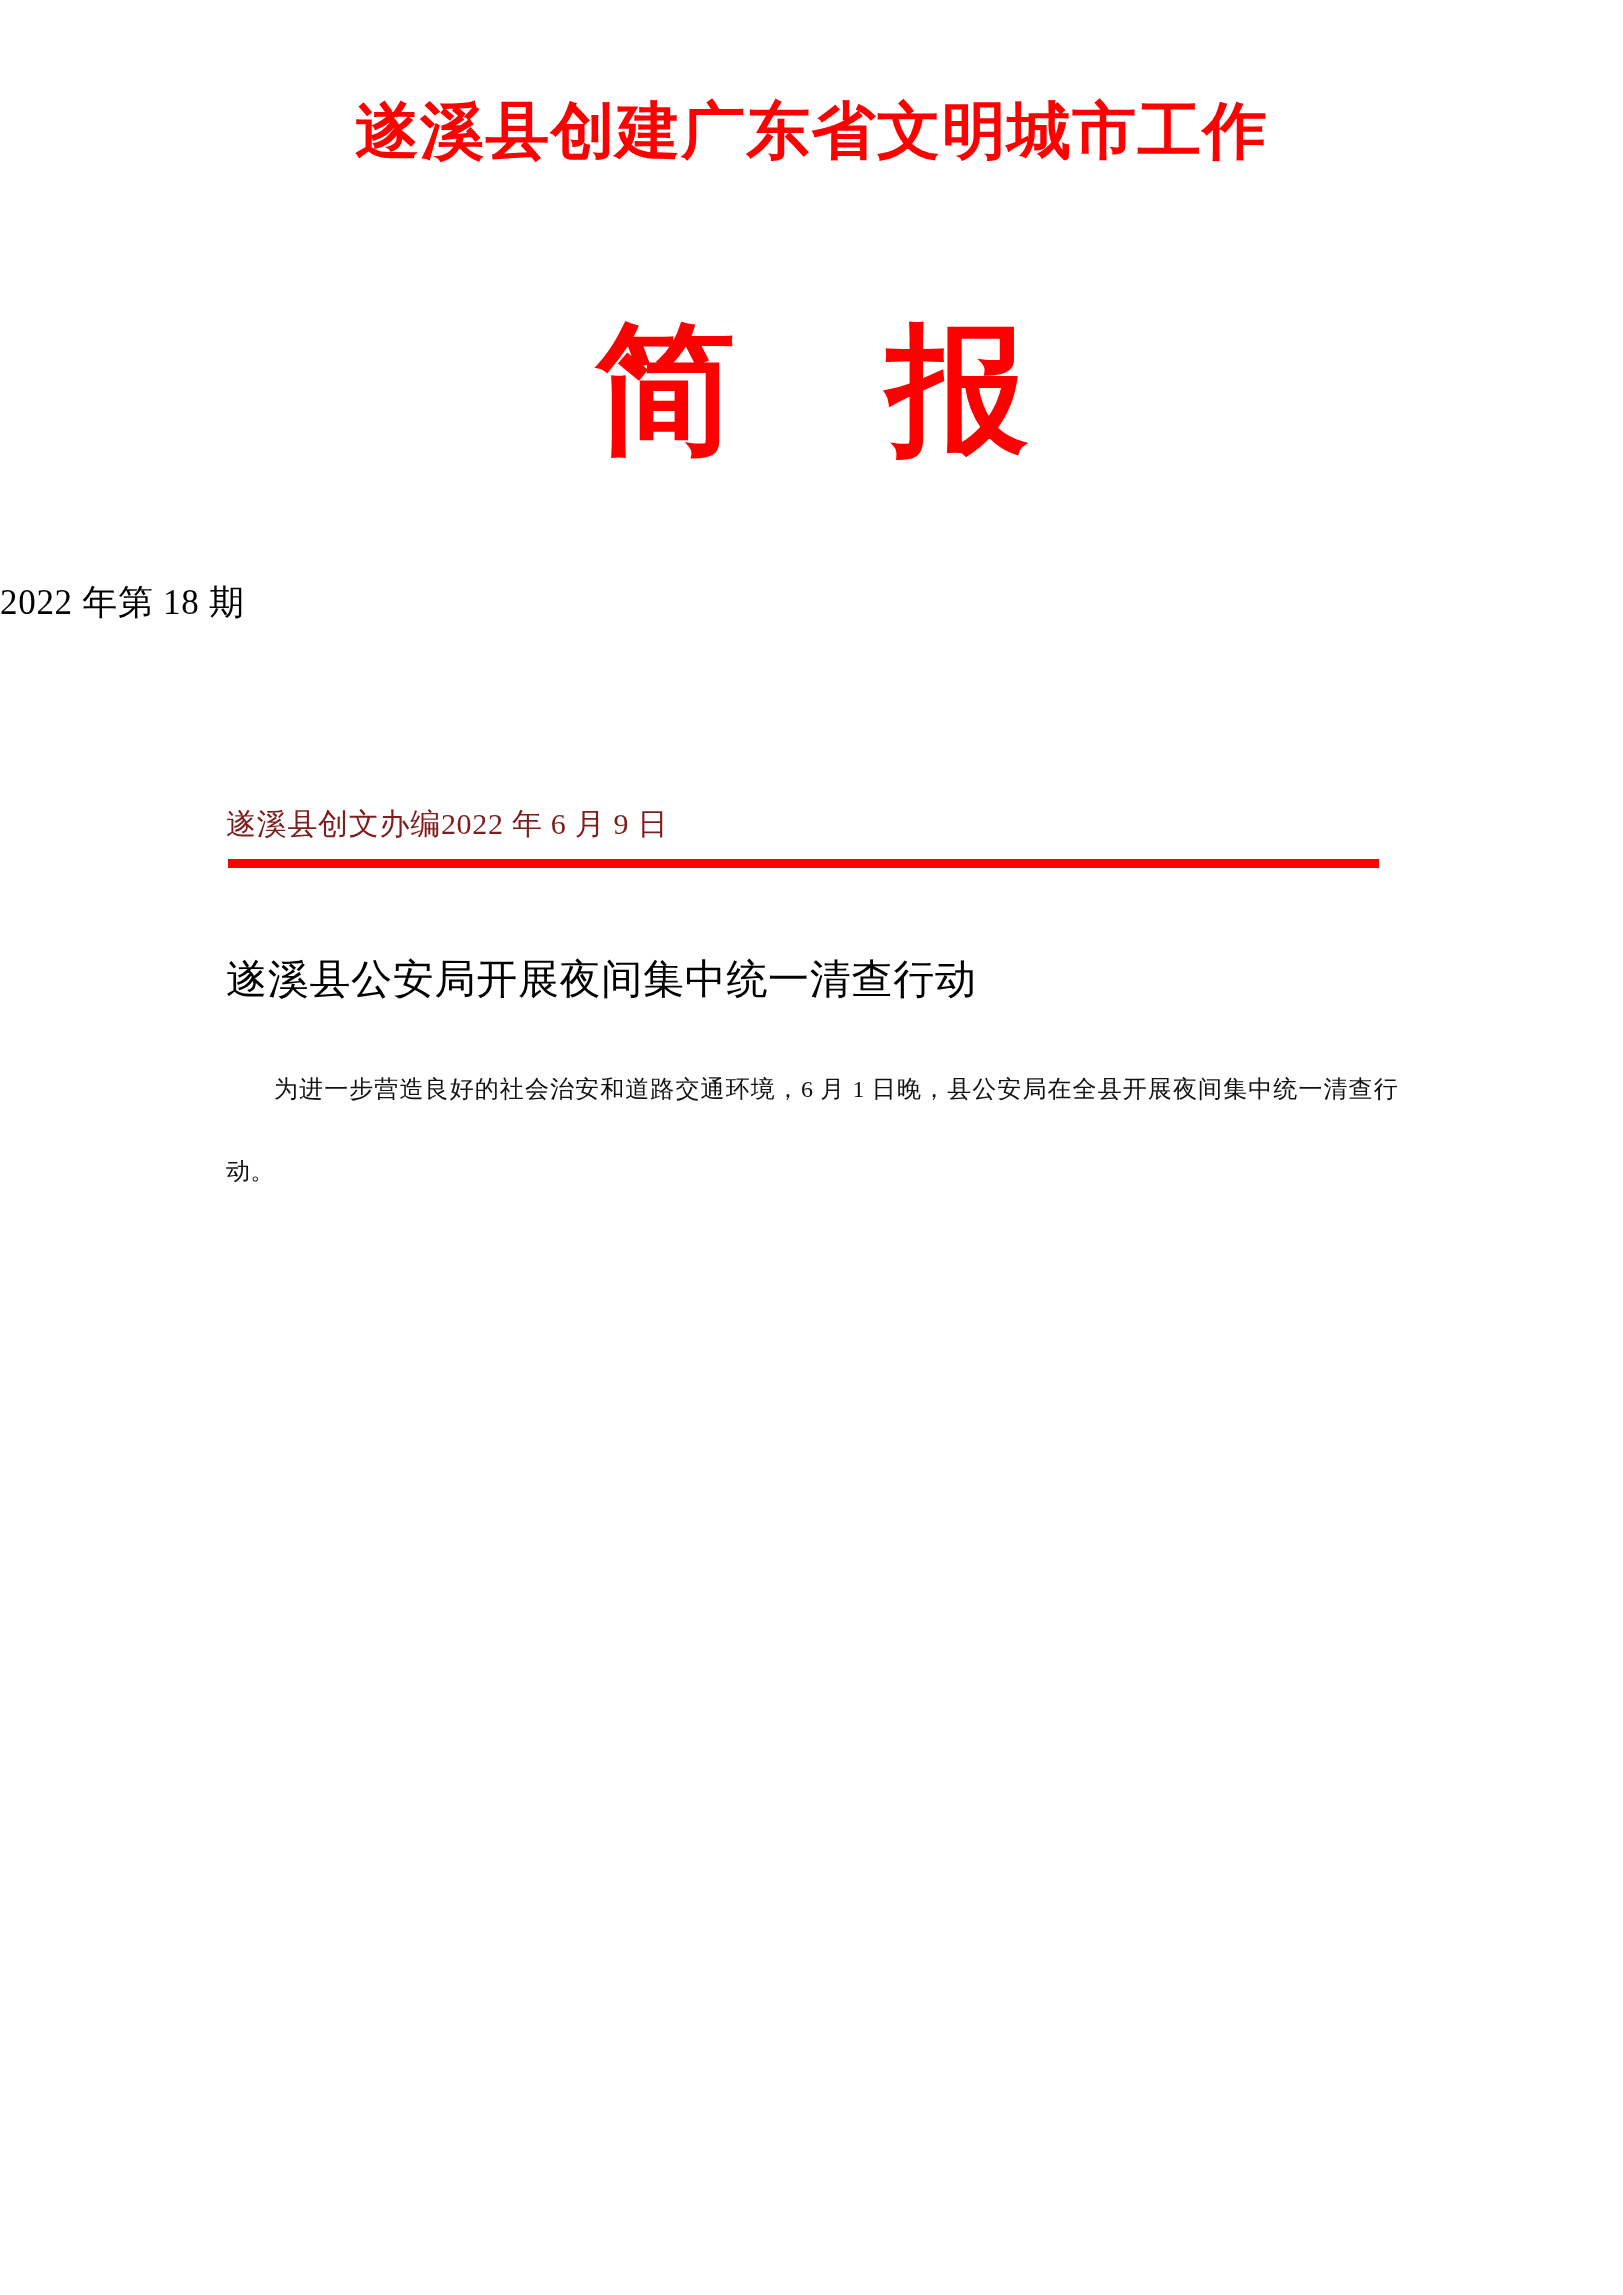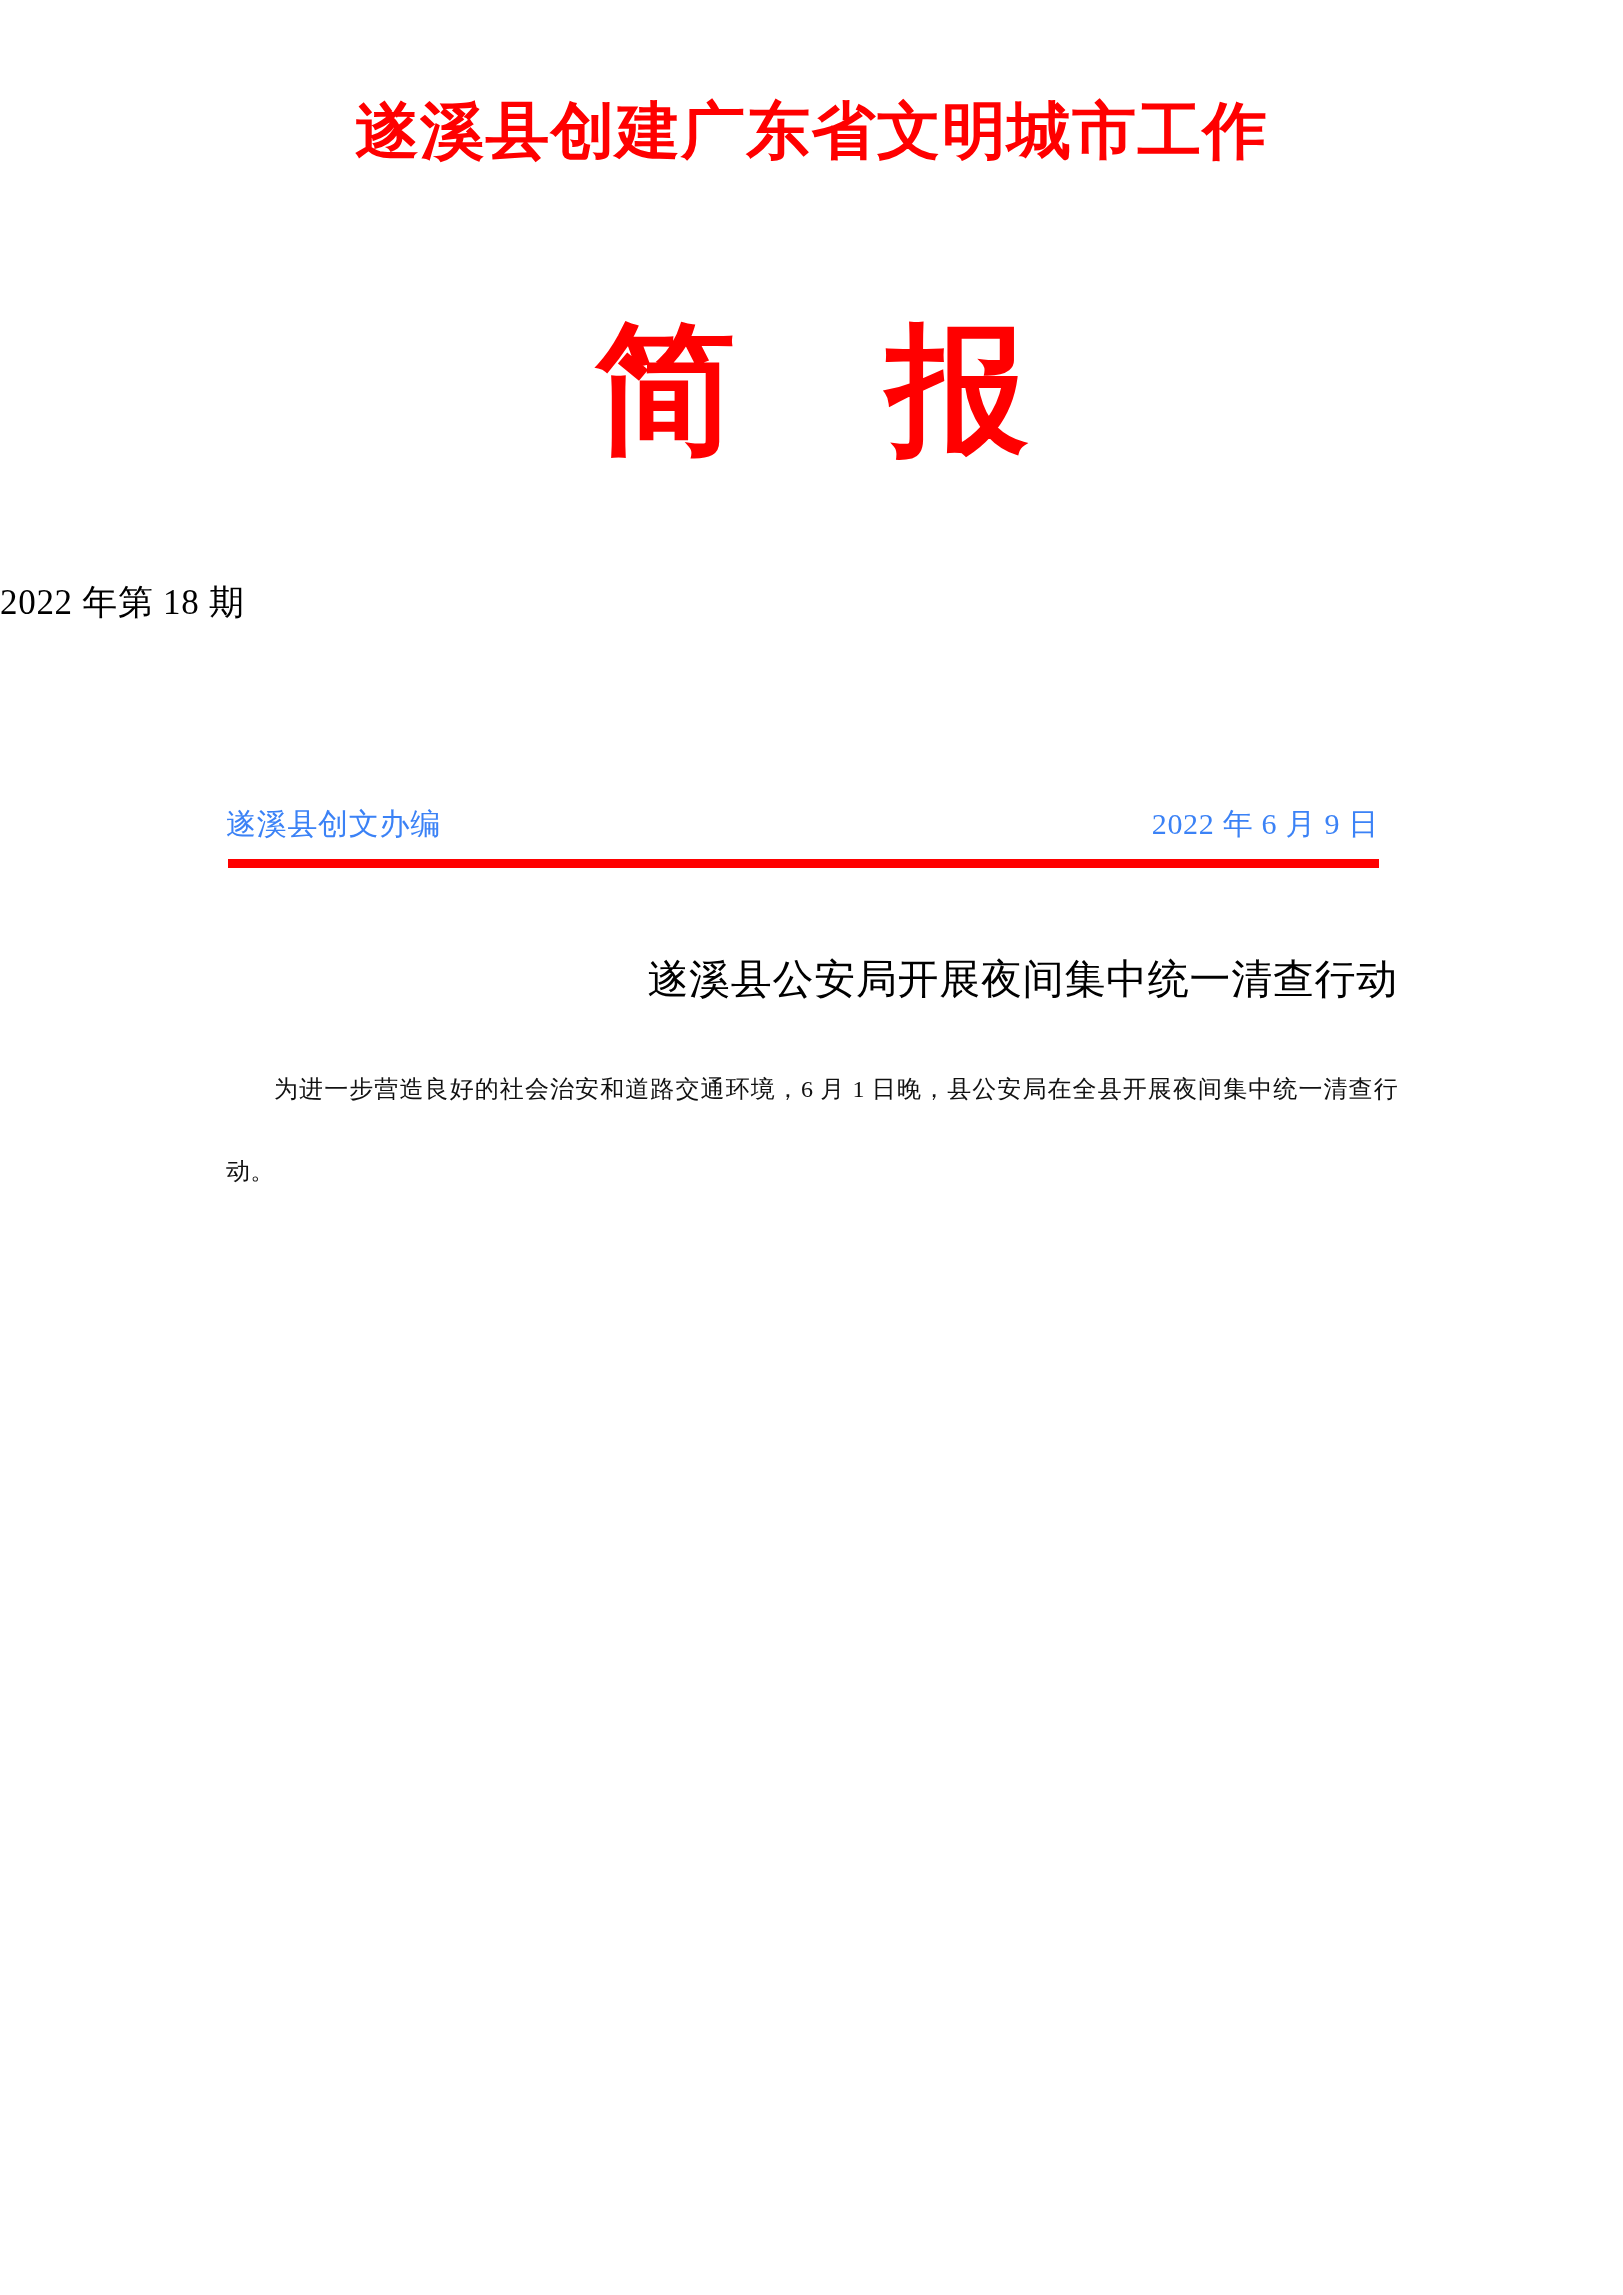--- a/index.html
+++ b/index.html
@@ -71,25 +71,25 @@
     letter-spacing: 0.7px;
   }
 
   
   .imprint {
     position: absolute;
     top: 804px;
     left: 226px;
     width: 1153px;
     display: flex;
-    justify-content: space-between;
+    justify-content: flex-start;
     align-items: baseline;
     font-size: 30px;
     line-height: 1.35;
-    color: #3b82f6;
+    color: #7f1d1d;
   }
   .imprint-left,
   .imprint-right {
     white-space: nowrap;
     letter-spacing: 0.7px;
   }
 
   .red-rule {
     position: absolute;
     top: 859px;
@@ -100,21 +100,21 @@
   }
 
   
   .article {
     position: absolute;
     top: 952px;
     left: 226px;
     width: 1172px;
   }
   .article-headline {
-    text-align: right;
+    text-align: left;
     font-size: 41px;
     line-height: 1.35;
     color: #000000;
     letter-spacing: 0.7px;
     white-space: nowrap;
     margin: 0 0 41px 0;
     font-weight: 400;
   }
   .article-body {
     font-size: 24px;

